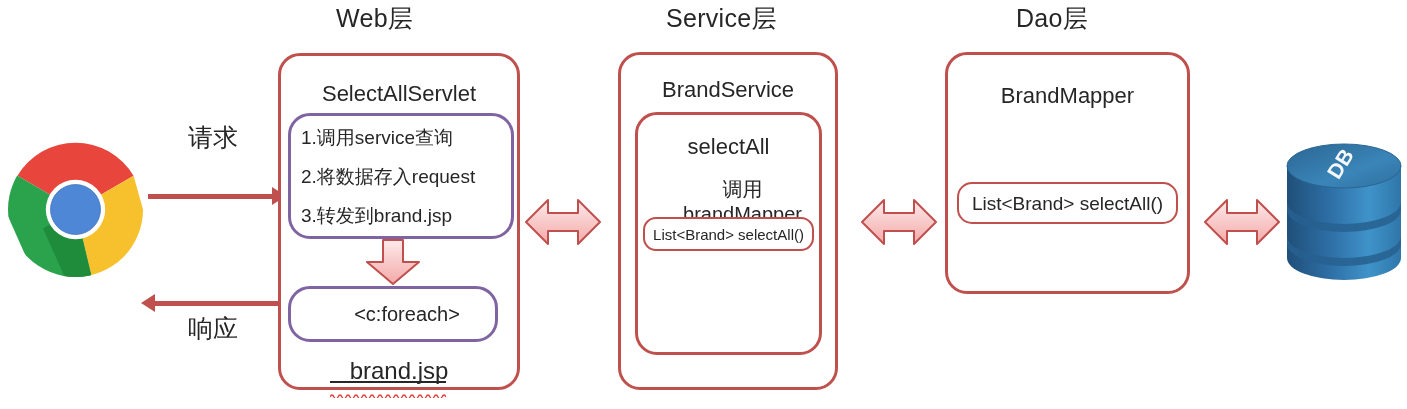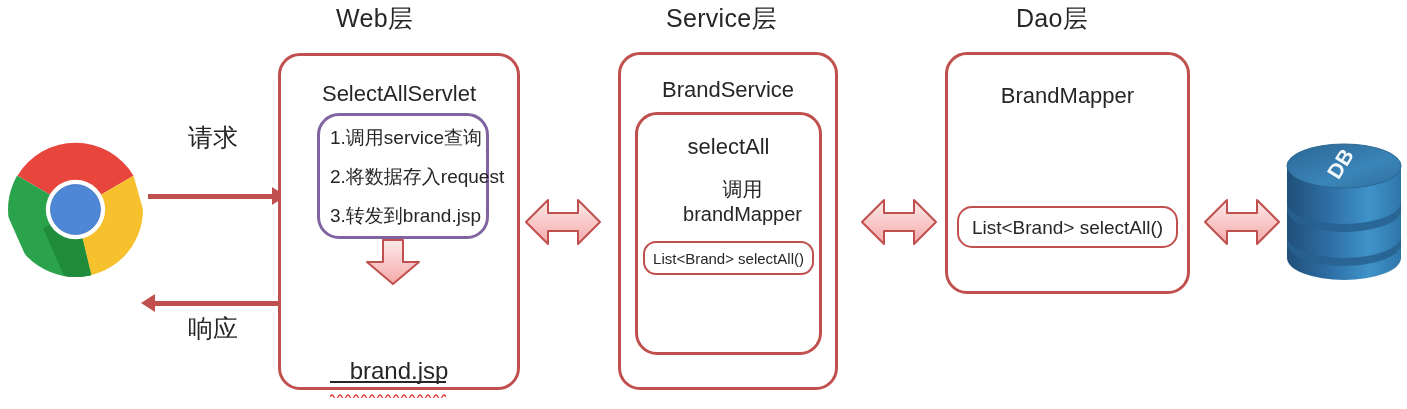--- a/index.html
+++ b/index.html
@@ -13,21 +13,21 @@
 
   .lbl { position: absolute; color: #262626; white-space: nowrap; }
 
   
   .layer-header { font-size: 25px; letter-spacing: .3px; }
 
   
   .box { position: absolute; background: #ffffff; border-radius: 22px; }
   .box-red   { border: 3px solid #c0504d; }
   .box-purple{ border: 3px solid #8064a2; }
-  .box-red-thin { border: 2.5px solid #c0504d; border-radius: 13px; margin-top: 24px; }
+  .box-red-thin { border: 2.5px solid #c0504d; border-radius: 13px; }
 
   .box-title { position: absolute; width: 100%; text-align: center; font-size: 22px; color:#262626; }
   .box-sub   { position: absolute; width: 100%; text-align: center; font-size: 20px; color:#262626;padding-left:28px; }
 
   .step { position: absolute; font-size: 19px; color: #262626; white-space: nowrap; }
 
   .sig { position:absolute; width:100%; text-align:center; color:#262626; white-space:nowrap; }
 
   
   .hline { position: absolute; height: 5px; background: #c0504d; }
@@ -93,38 +93,41 @@
 
   <div class="lbl" style="left:188px; top:312px; font-size:25px;">响应</div>
 
   <div class="hline" style="left:155px; top:301px; width:126px;"></div>
   <div class="arrowhead-l" style="left:141px; top:294px;"></div>
 
   <div class="box box-red" style="left:278px; top:53px; width:242px; height:337px;">
     <div class="box-title" style="top:25px;">SelectAllServlet</div>
   </div>
 
-  <div class="box box-purple" style="left:288px; top:113px; width:172px; height:126px;margin-left:29px;">
+  <div class="box box-purple" style="left:288px; top:113px; width:226px; height:126px;">
     <div class="step" style="left:10px; top:9px;">1.调用service查询</div>
     <div class="step" style="left:10px; top:48px;">2.将数据存入request</div>
     <div class="step" style="left:10px; top:87px;">3.转发到brand.jsp</div>
   </div>
 
   <div class="blockarrow" style="left:357px; top:238px; width:72px; height:48px;">
     <svg width="72" height="48" viewBox="0 0 72 48">
       <defs>
         <linearGradient id="pinkv" x1="0" y1="0" x2="0" y2="1">
           <stop offset="0%" stop-color="#fdeaea"></stop>
           <stop offset="100%" stop-color="#f4a9a9"></stop>
         </linearGradient>
       </defs>
       <path d="M26,2 L46,2 L46,24 L62,24 L36,46 L10,24 L26,24 Z" fill="url(#pinkv)" stroke="#c0504d" stroke-width="2" stroke-linejoin="round"></path>
     </svg>
   </div>
 
+  <div class="box box-purple" style="left:288px; top:286px; width:210px; height:56px;">
+    <div class="box-sub" style="top:14px;">&lt;c:foreach&gt;</div>
+  </div>
 
   <div class="jsp-text" style="left:278px; top:357px; width:242px;">brand.jsp</div>
   <div class="squiggle" style="left:330px; top:384px; width:116px;">
     <svg width="116" height="5" viewBox="0 0 116 5" preserveAspectRatio="none">
       <path d="M0,4 Q2,0 4,4 T8,4 T12,4 T16,4 T20,4 T24,4 T28,4 T32,4 T36,4 T40,4
                T44,4 T48,4 T52,4 T56,4 T60,4 T64,4 T68,4 T72,4 T76,4 T80,4 T84,4
                T88,4 T92,4 T96,4 T100,4 T104,4 T108,4 T112,4 T116,4" fill="none" stroke="#e03b3b" stroke-width="1.3"></path>
     </svg>
   </div>
 

